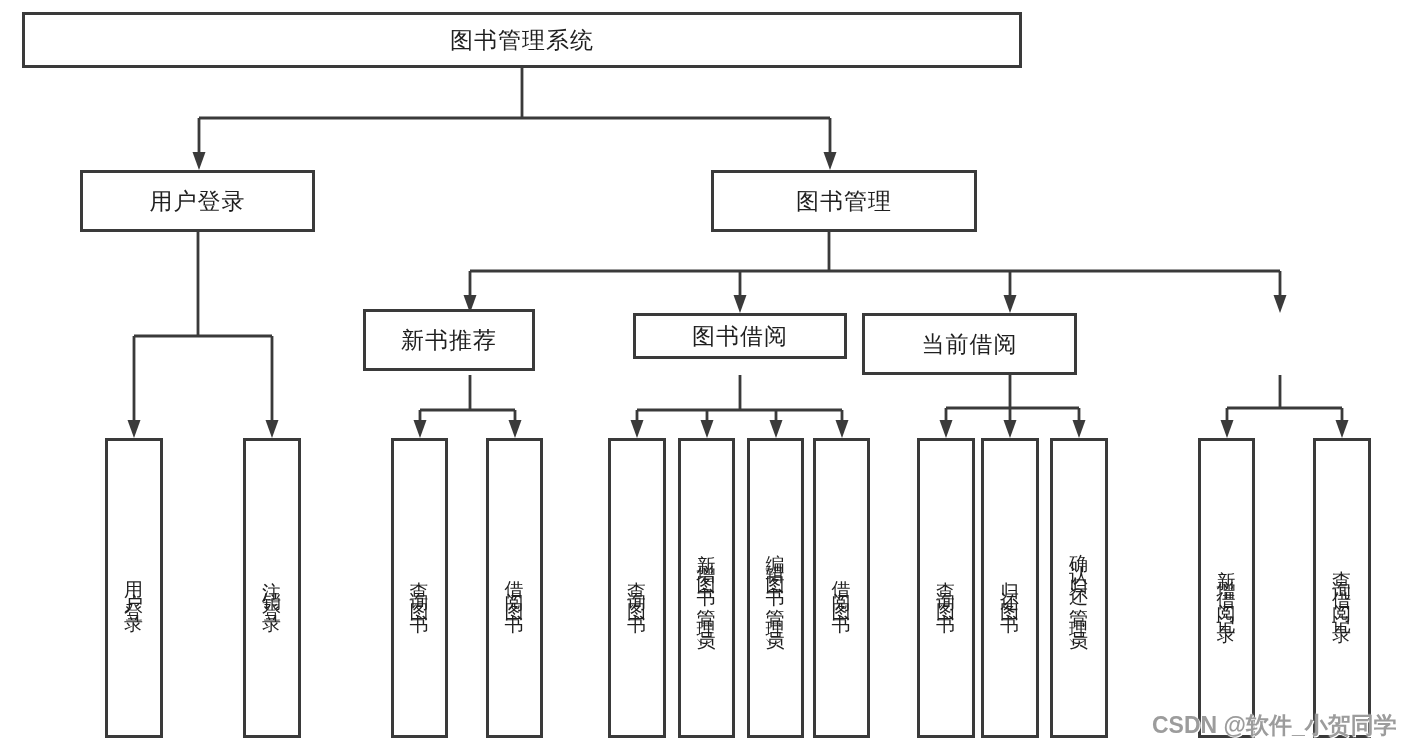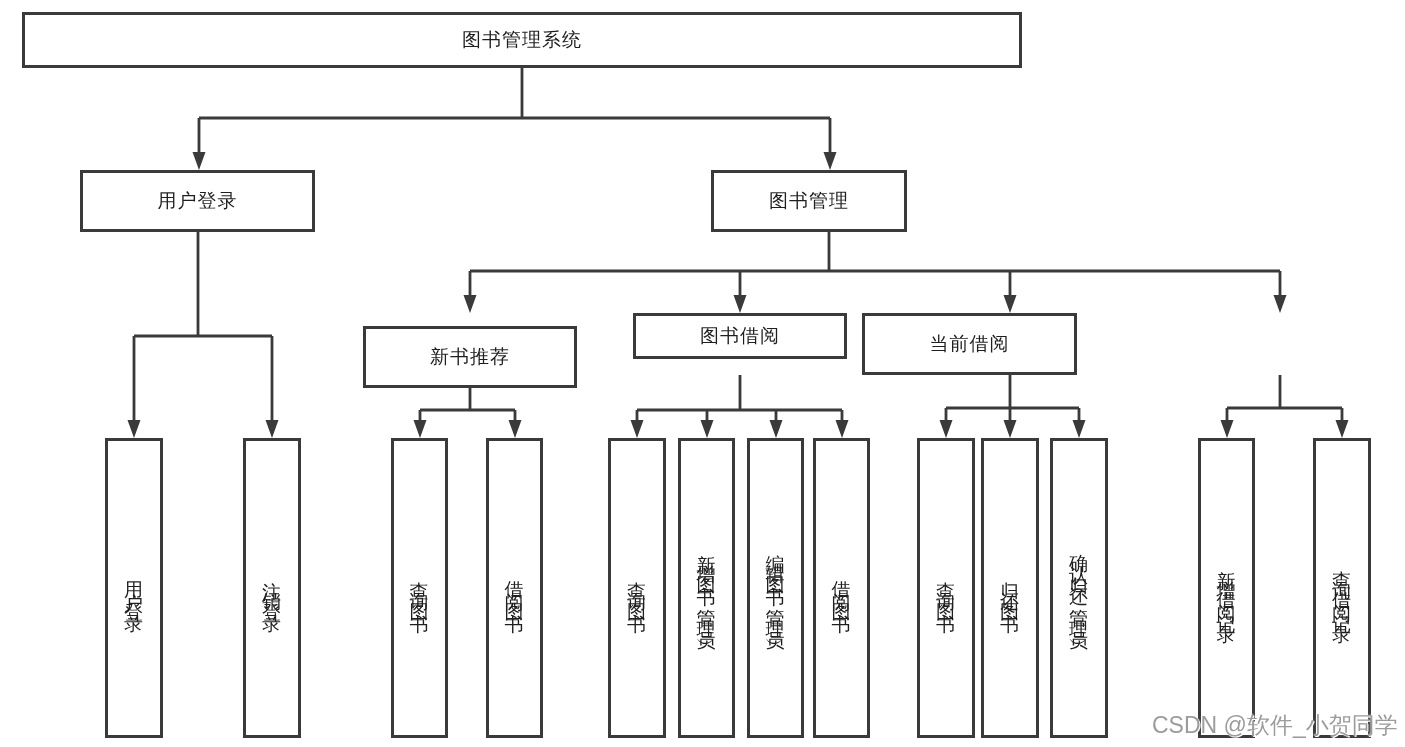--- a/index.html
+++ b/index.html
@@ -15,41 +15,42 @@
     position:absolute;
     background:#ffffff;
     border:3px solid #3a3a3a;
     box-sizing:border-box;
     display:flex;
     align-items:center;
     justify-content:center;
     color:#1f1f1f;
   }
   .node.h span{
-    font-size:19px;
+    font-size:23px;
     letter-spacing:1px;
     white-space:nowrap;
   }
   .node.v span{
     writing-mode:vertical-rl;
     text-orientation:mixed;
     font-size:19px;
     letter-spacing:11px;
     line-height:1;
   }
   .watermark{
     position:absolute;
     left:1152px;
     top:710px;
     width:250px;
     font-size:23px;
     color:#9c9c9c;
     text-shadow:0 0 2px #ffffff,1px 1px 0 #ffffff;
     white-space:nowrap;
     z-index:5;
+    font-weight:bold;
   }
 </style>
 </head>
 <body>
 
 <div class="canvas">
 
   <svg class="wires" width="1405" height="747" viewBox="0 0 1405 747" fill="none" stroke="#3a3a3a" stroke-width="2.8">
 
     <g>
@@ -100,25 +101,25 @@
     </g>
   </svg>
 
   <div class="node h" style="left:22px;top:12px;width:1000px;height:56px">
     <span>图书管理系统</span>
   </div>
 
   <div class="node h" style="left:80px;top:170px;width:235px;height:62px">
     <span>用户登录</span>
   </div>
-  <div class="node h" style="left:711px;top:170px;width:196px;height:62px">
+  <div class="node h" style="left:711px;top:170px;width:266px;height:62px">
     <span>图书管理</span>
   </div>
 
-  <div class="node h" style="left:363px;top:326px;width:214px;height:62px">
+  <div class="node h" style="left:363px;top:309px;width:172px;height:62px">
     <span>新书推荐</span>
   </div>
   <div class="node h" style="left:633px;top:313px;width:214px;height:46px">
     <span>图书借阅</span>
   </div>
   <div class="node h" style="left:862px;top:313px;width:215px;height:62px">
     <span>当前借阅</span>
   </div>
 
   <div class="node v" style="left:105px;top:438px;width:58px;height:300px">

